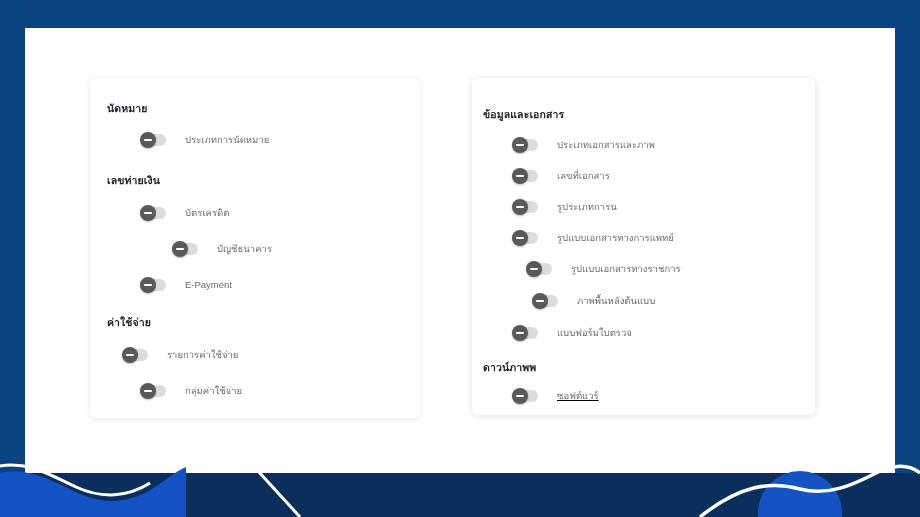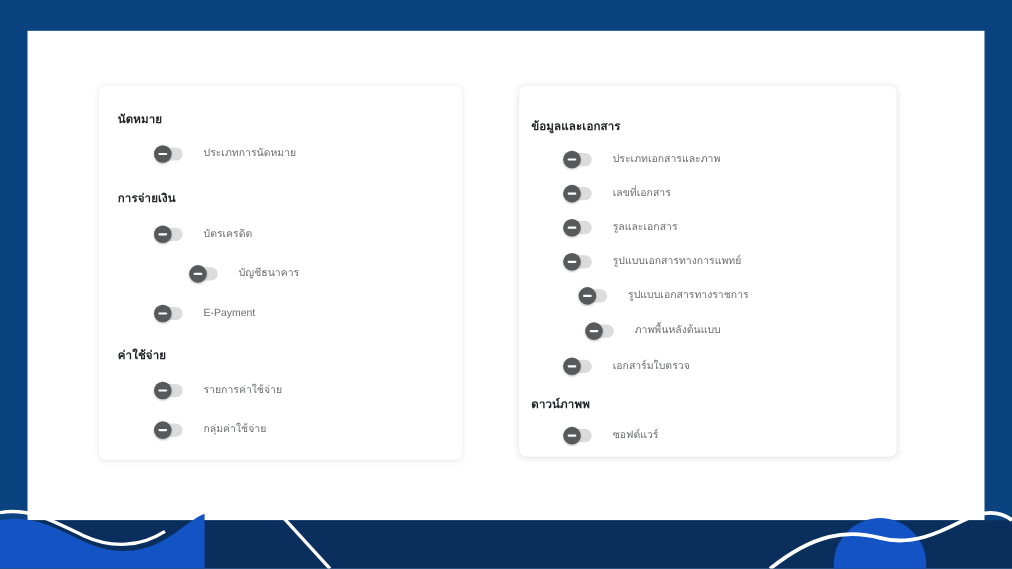--- a/index.html
+++ b/index.html
@@ -176,21 +176,21 @@
     <div class="group-heading" style="left:82px; top:72px;">นัดหมาย</div>
 
     <div class="toggle-row" style="left:115px; top:106px;">
       <span class="switch">
         <span class="track"></span>
         <span class="knob"></span>
       </span>
       <span class="toggle-label">ประเภทการนัดหมาย</span>
     </div>
 
-    <div class="group-heading" style="left:82px; top:144px;">การจ่ายเงิน</div>
+    <div class="group-heading" style="left:82px; top:144px;">เลขท่ายเงิน</div>
 
     <div class="toggle-row" style="left:115px; top:179px;">
       <span class="switch">
         <span class="track"></span>
         <span class="knob"></span>
       </span>
       <span class="toggle-label">บัตรเครดิต</span>
     </div>
 
     <div class="toggle-row" style="left:115px; top:215px;padding-left:32px;">
@@ -204,21 +204,21 @@
     <div class="toggle-row" style="left:115px; top:251px;">
       <span class="switch">
         <span class="track"></span>
         <span class="knob"></span>
       </span>
       <span class="toggle-label">E-Payment</span>
     </div>
 
     <div class="group-heading" style="left:82px; top:286px;">ค่าใช้จ่าย</div>
 
-    <div class="toggle-row" style="left:115px; top:321px;">
+    <div class="toggle-row" style="left:97px; top:321px;">
       <span class="switch">
         <span class="track"></span>
         <span class="knob"></span>
       </span>
       <span class="toggle-label">รายการค่าใช้จ่าย</span>
     </div>
 
     <div class="toggle-row" style="left:115px; top:357px;">
       <span class="switch">
         <span class="track"></span>
@@ -245,21 +245,21 @@
         <span class="knob"></span>
       </span>
       <span class="toggle-label">เลขที่เอกสาร</span>
     </div>
 
     <div class="toggle-row" style="left:487px; top:173px;">
       <span class="switch">
         <span class="track"></span>
         <span class="knob"></span>
       </span>
-      <span class="toggle-label">รูลและเอกสาร</span>
+      <span class="toggle-label">รูประเภทการน</span>
     </div>
 
     <div class="toggle-row" style="left:487px; top:204px;">
       <span class="switch">
         <span class="track"></span>
         <span class="knob"></span>
       </span>
       <span class="toggle-label">รูปแบบเอกสารทางการแพทย์</span>
     </div>
 
@@ -277,26 +277,26 @@
         <span class="knob"></span>
       </span>
       <span class="toggle-label">ภาพพื้นหลังต้นแบบ</span>
     </div>
 
     <div class="toggle-row" style="left:487px; top:299px;">
       <span class="switch">
         <span class="track"></span>
         <span class="knob"></span>
       </span>
-      <span class="toggle-label">เอกสาร์มใบตรวจ</span>
+      <span class="toggle-label">แบบฟอร์มใบตรวจ</span>
     </div>
 
     <div class="group-heading" style="left:458px; top:331px;">ดาวน์ภาพพ</div>
 
-    <div class="toggle-row" style="left:487px; top:362px;">
+    <div class="toggle-row" style="left:487px; top:362px;text-decoration:underline;">
       <span class="switch">
         <span class="track"></span>
         <span class="knob"></span>
       </span>
       <span class="toggle-label">ซอฟต์แวร์</span>
     </div>
 
   </div>
 </div>
 

